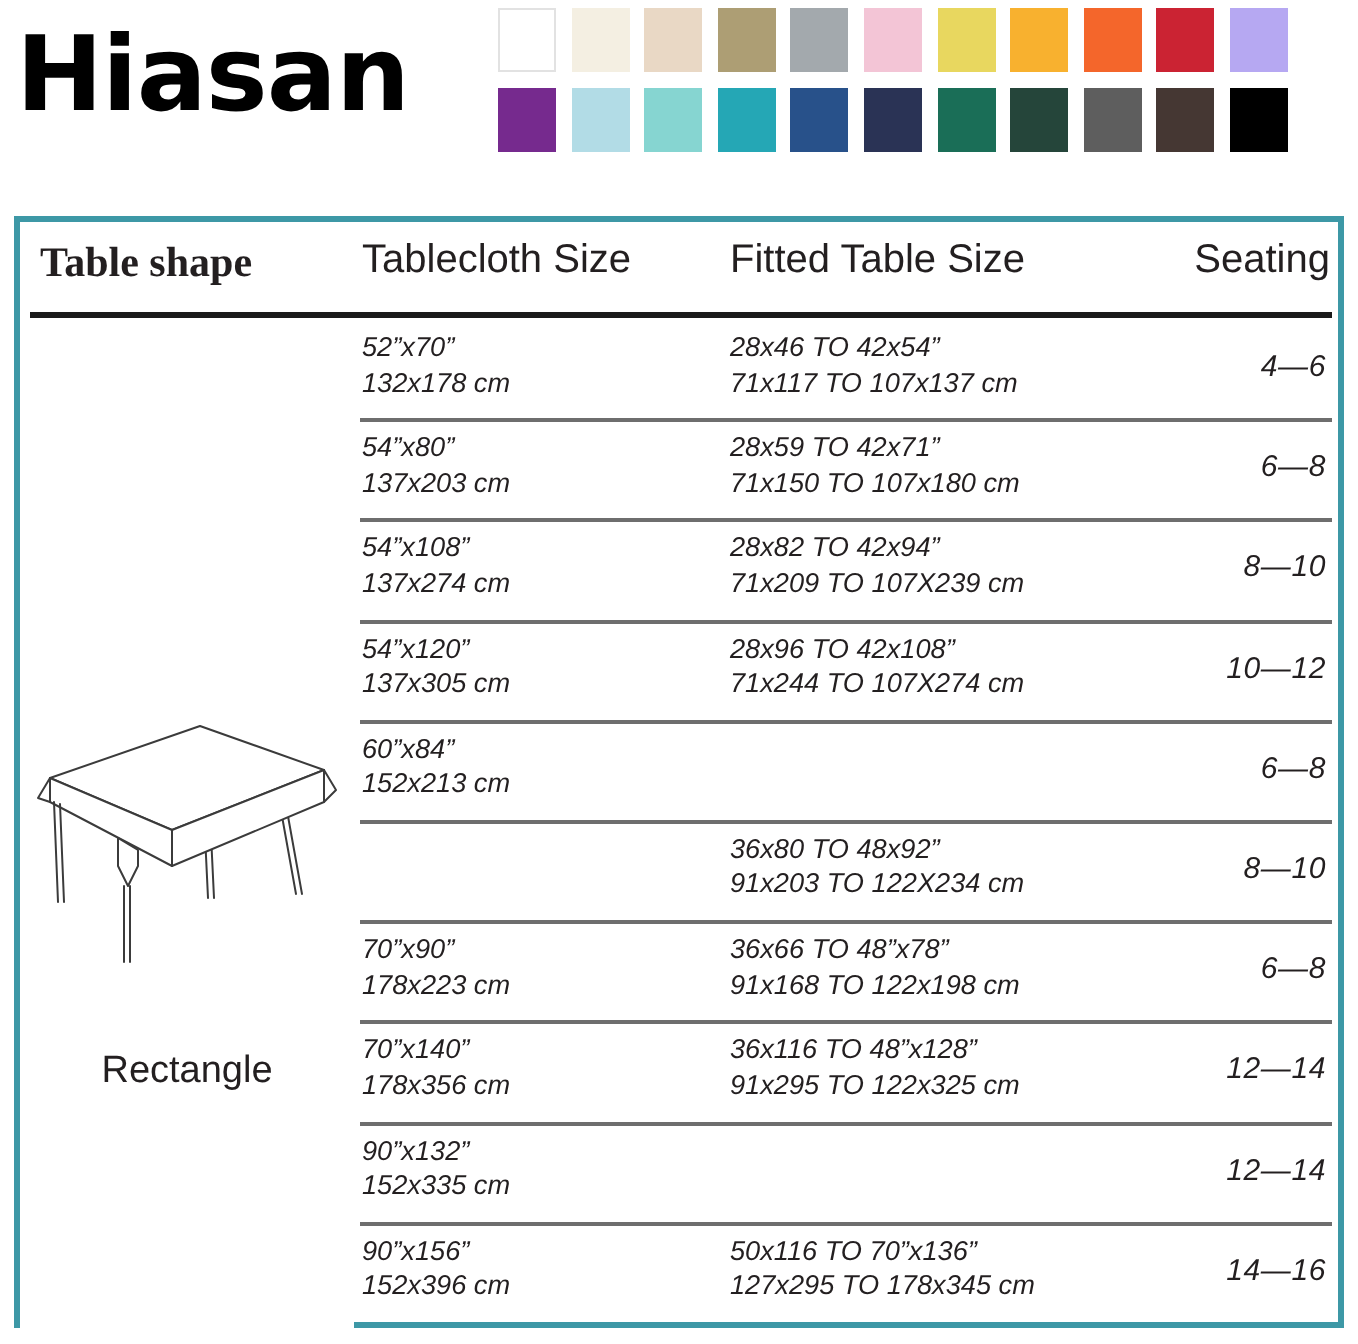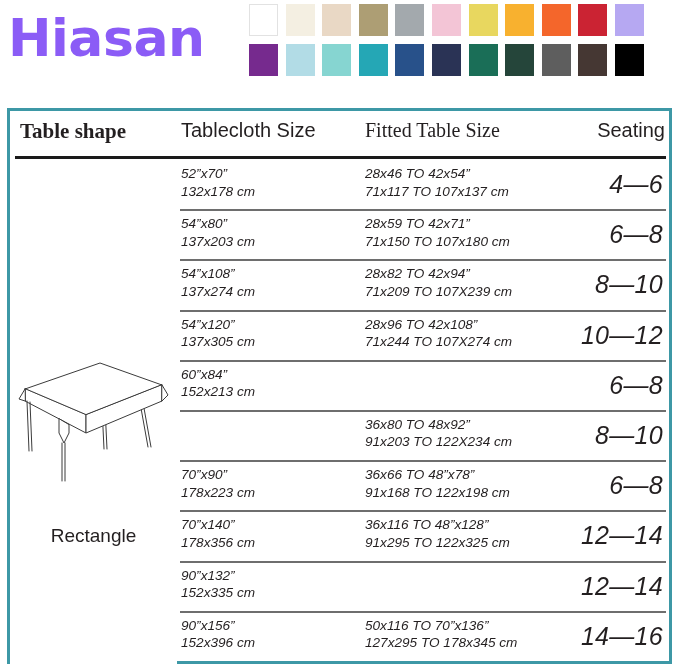--- a/index.html
+++ b/index.html
@@ -24,21 +24,21 @@
     height: 96px;
   }
   #brand-logo {
     position: absolute;
     left: 8px;
     top: 8px;
     font-family: "DejaVu Sans", sans-serif;
     font-size: 52px;
     font-weight: 700;
     letter-spacing: -0.5px;
-    color: #8b5cf6;
+    color: #000000;
     line-height: 60px;
   }
 
   
   #swatch-grid {
     position: absolute;
     left: 249px;
     top: 4px;
     width: 426px;
   }
@@ -77,21 +77,21 @@
     color: #231f20;
     white-space: nowrap;
   }
   #hd-shape {
     left: 10px;
     font-family: "Liberation Serif", serif;
     font-weight: 700;
     font-size: 21px;
   }
   #hd-cloth  { left: 171px; }
-  #hd-fitted { left: 355px; font-family: Liberation Serif, serif; }
+  #hd-fitted { left: 355px; }
   #hd-seating{ right: 4px; }
 
   #header-rule {
     position: absolute;
     left: 5px;
     top: 45px;
     width: 651px;
     height: 3px;
     background: #1a1a1a;
   }
@@ -150,21 +150,21 @@
     font-size: 13.6px;
     line-height: 17.5px;
     color: #231f20;
     white-space: nowrap;
   }
   .c-cloth  { left: 4px;   top: 6px; }
   .c-fitted { left: 188px; top: 6px; }
   .c-seat   {
     right: 6px;
     top: 14px;
-    font-size: 25px;
+    font-size: 15px;
     line-height: 22px;
     letter-spacing: 0.3px;
   }
   .l2 { display: block; }
 </style>
 </head>
 <body>
 
 <div id="brand-header">
   <div id="brand-logo">Hiasan</div>

